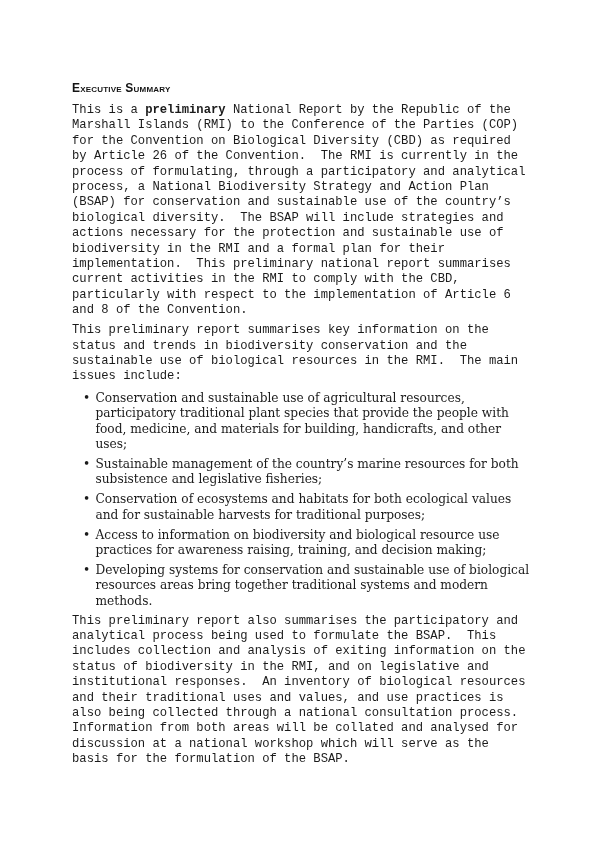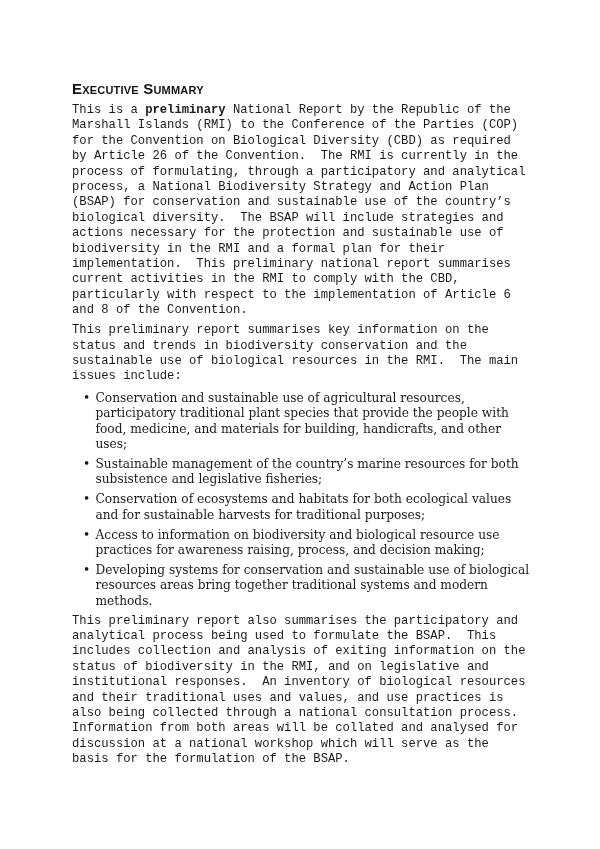--- a/index.html
+++ b/index.html
@@ -23,21 +23,21 @@
     font-variant: small-caps;
     font-size: 15px;
     line-height: 30.6px;
     letter-spacing: 0.25px;
     color: #141414;
   }
   .section-heading {
     font-family: "Liberation Sans", sans-serif;
     font-weight: bold;
     font-variant: small-caps;
-    font-size: 15px;
+    font-size: 12px;
     line-height: 17px;
     letter-spacing: 0.2px;
     margin-top: 12px;
     margin-bottom: 6px;
     color: #141414;
   }
   p.body-para {
     margin: 0 0 4.5px 0;
     white-space: pre-wrap;
     font-family: Liberation Mono, monospace;
@@ -82,21 +82,21 @@
       <li class="issue">
         <span class="bullet">•</span>
         <span class="issue-text">Sustainable management of the country’s marine resources for both subsistence and legislative fisheries;</span>
       </li>
       <li class="issue">
         <span class="bullet">•</span>
         <span class="issue-text">Conservation of ecosystems and habitats for both ecological values and for sustainable harvests for traditional purposes;</span>
       </li>
       <li class="issue">
         <span class="bullet">•</span>
-        <span class="issue-text">Access to information on biodiversity and biological resource use practices for awareness raising, process, and decision making;</span>
+        <span class="issue-text">Access to information on biodiversity and biological resource use practices for awareness raising, training, and decision making;</span>
       </li>
       <li class="issue">
         <span class="bullet">•</span>
         <span class="issue-text">Developing systems for conservation and sustainable use of biological resources areas bring together traditional systems and modern methods.</span>
       </li>
     </ul>
 
     <p class="body-para">This preliminary report also summarises the participatory and analytical process being used to formulate the BSAP.  This includes collection and analysis of exiting information on the status of biodiversity in the RMI, and on legislative and institutional responses.  An inventory of biological resources and their traditional uses and values, and use practices is also being collected through a national consultation process.  Information from both areas will be collated and analysed for discussion at a national workshop which will serve as the basis for the formulation of the BSAP.</p>
   </section>
 

